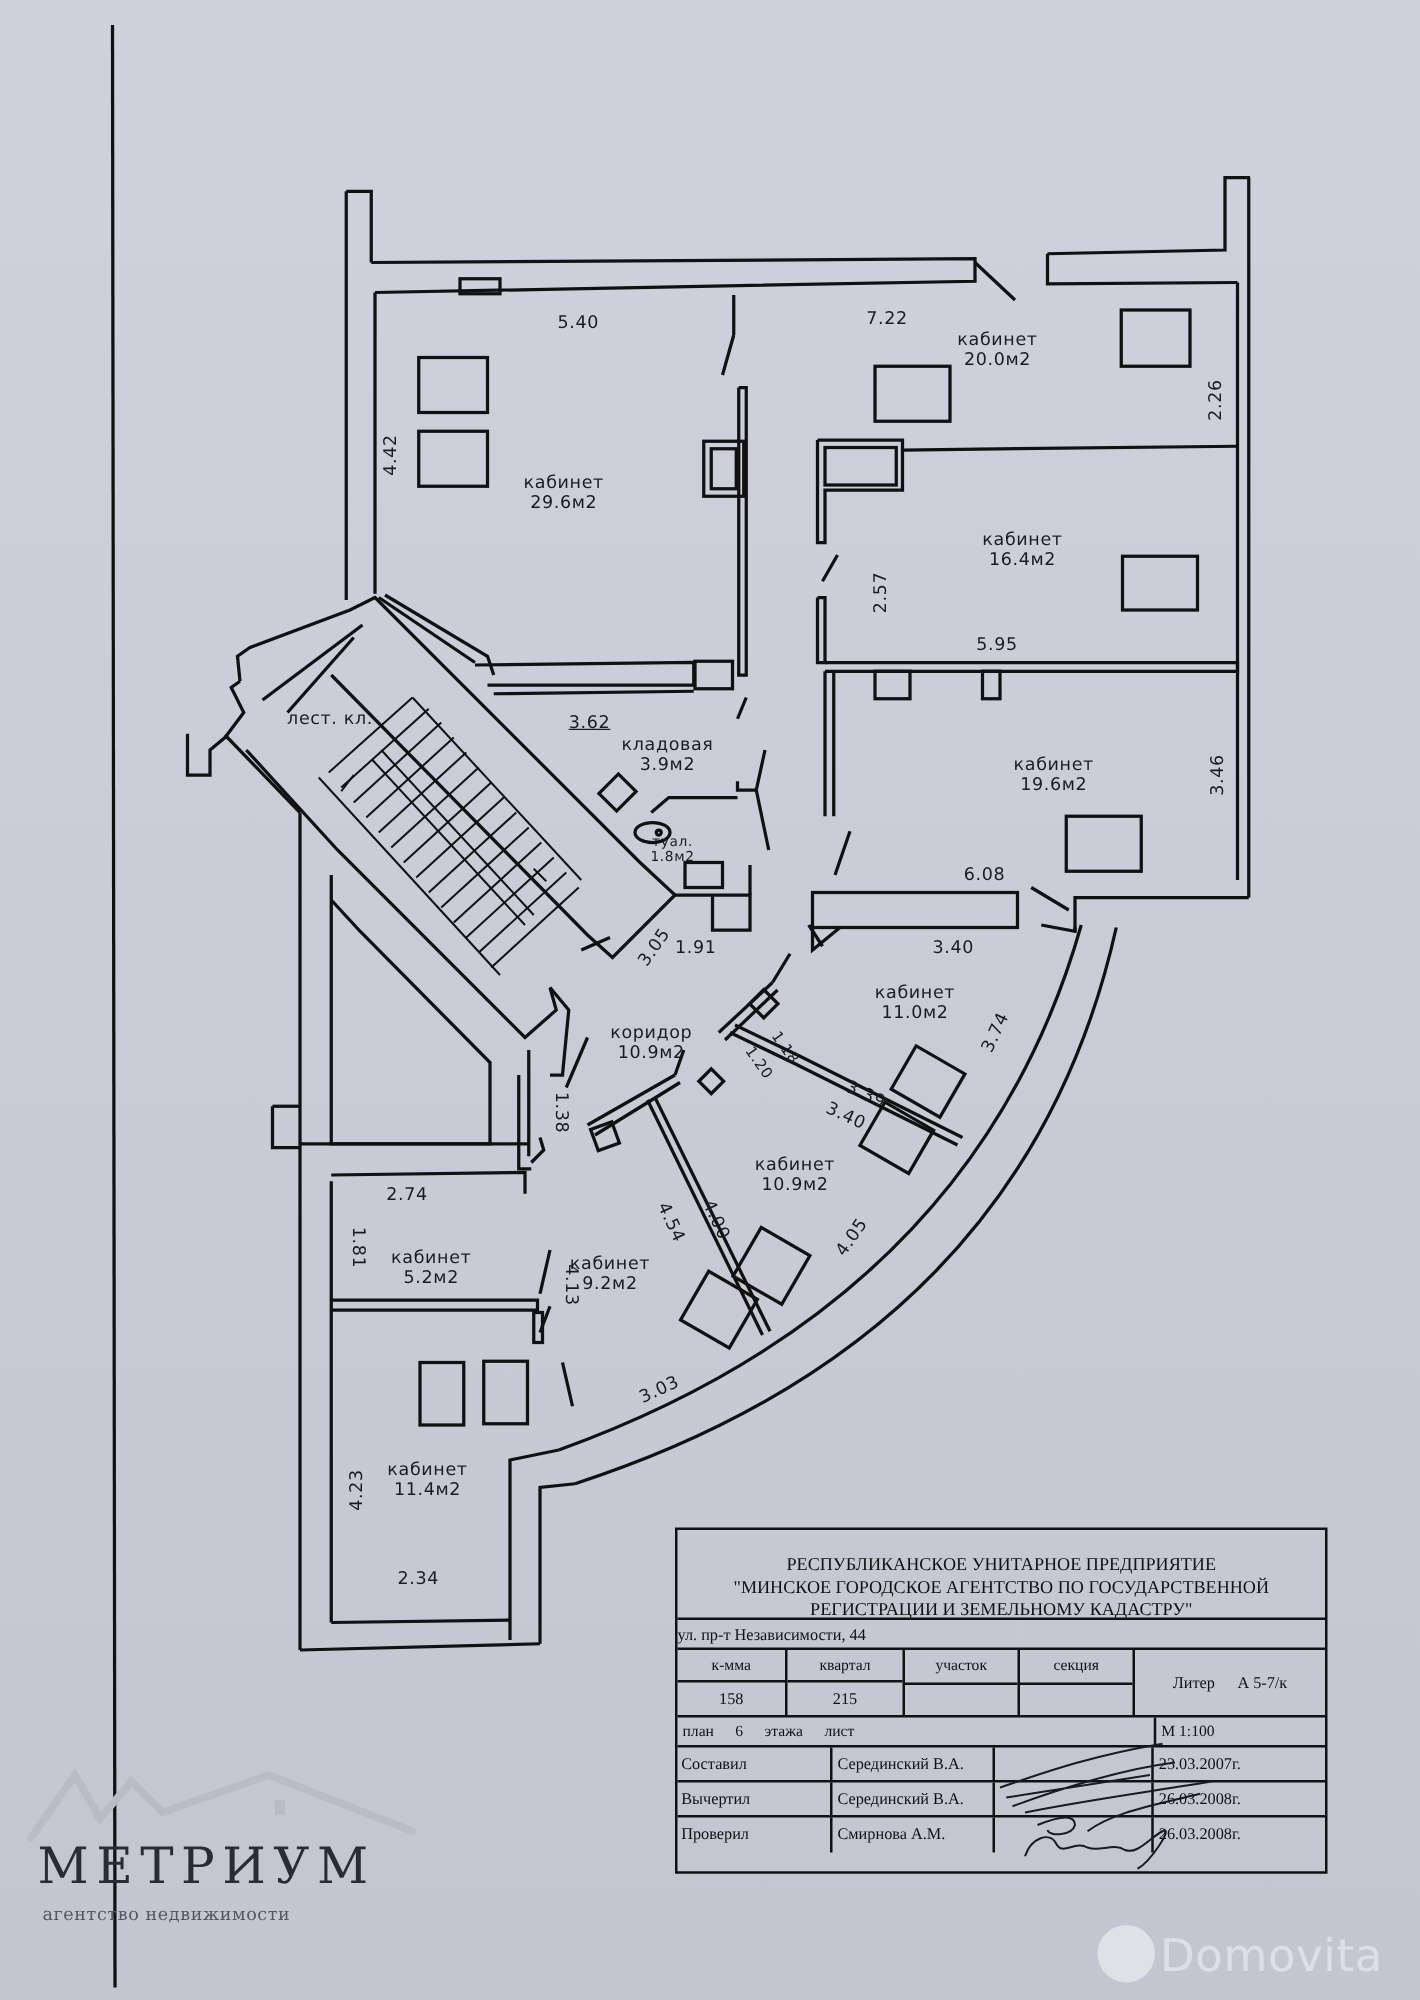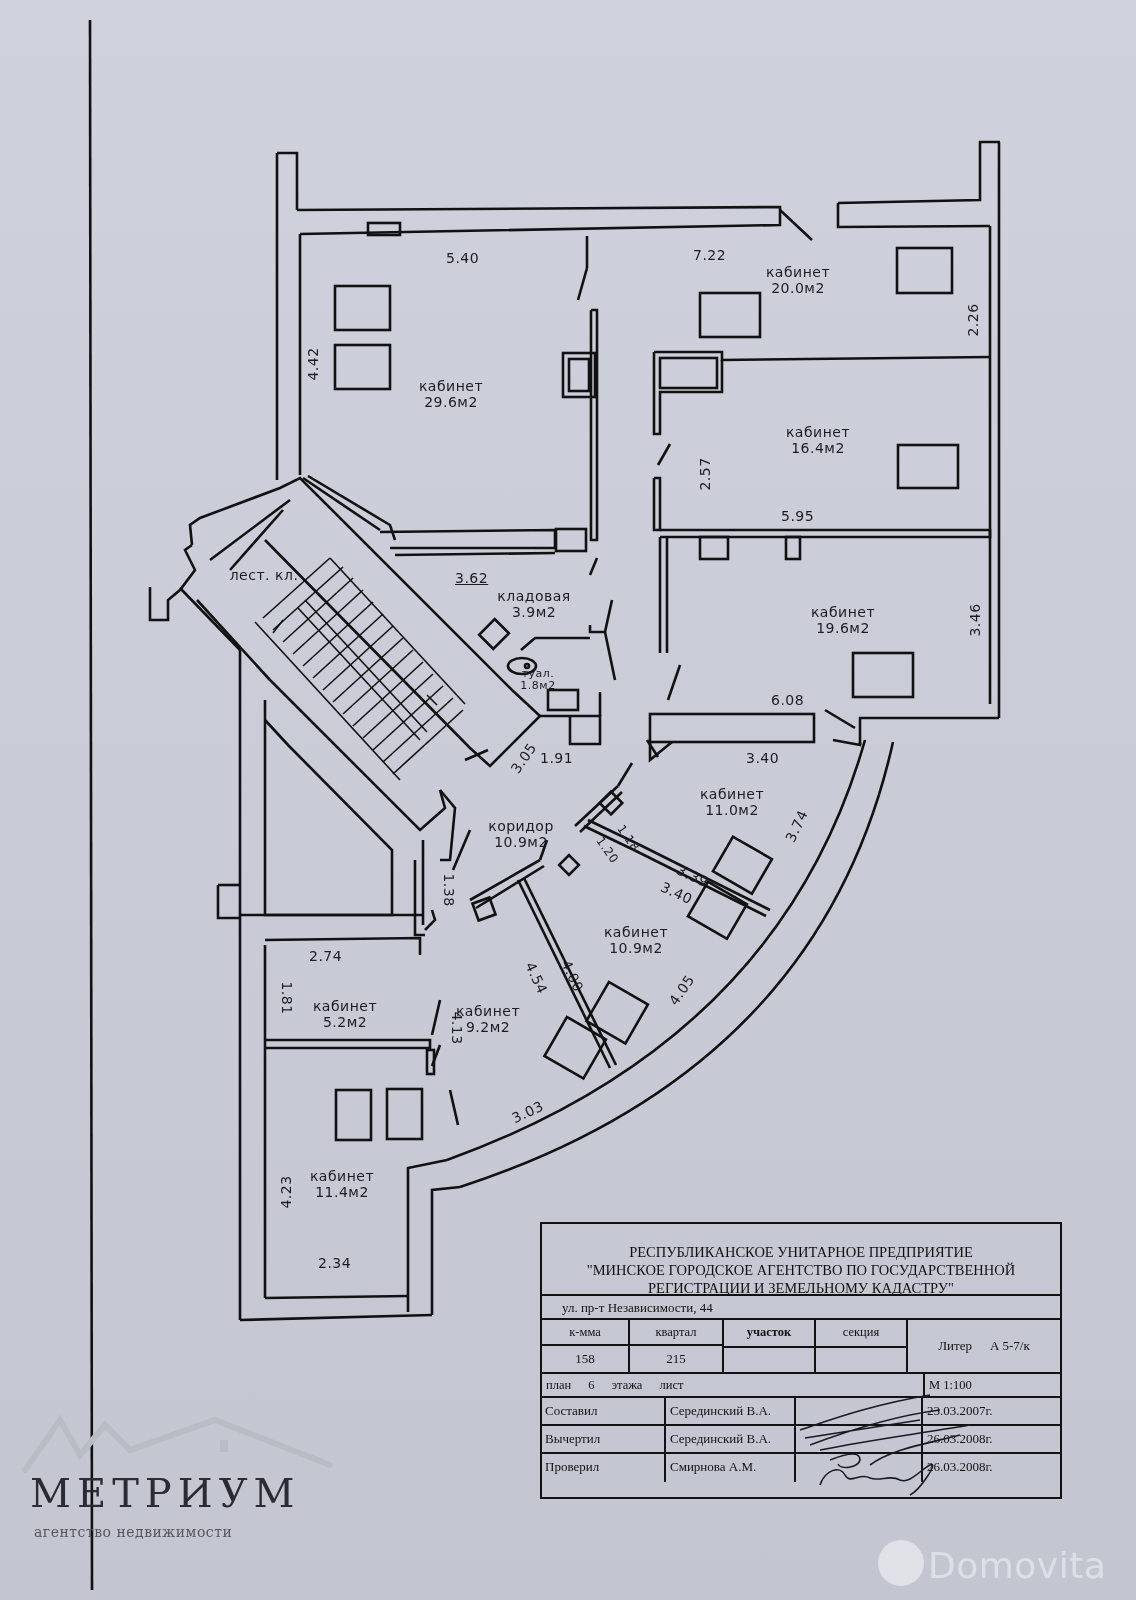--- a/index.html
+++ b/index.html
@@ -5,21 +5,21 @@
   html,body{margin:0;padding:0;}
   body{width:1136px;height:1600px;background:#c9ccd6;position:relative;overflow:hidden;font-family:"DejaVu Sans",sans-serif;}
   .paper{position:absolute;left:0;top:0;width:1136px;height:1600px;background:linear-gradient(180deg,#cfd2dc 0%,#c8cbd6 60%,#c3c6d1 100%);}
   svg.plan{position:absolute;left:0;top:0;}
   .lbl{position:absolute;font-family:"DejaVu Sans",sans-serif;color:#1b1b22;font-size:14px;line-height:16px;text-align:center;white-space:nowrap;letter-spacing:0.5px;}
   .room{transform:translate(-50%,0);}
   .dim{font-size:14px;}
   .rot{transform-origin:center center;}
   .titleblock{position:absolute;left:540px;top:1222px;width:518px;height:273px;border:2px solid #111;font-family:"Liberation Serif",serif;color:#111;}
   .tb-head{height:72px;border-bottom:2px solid #111;text-align:center;font-size:14.5px;line-height:18px;padding-top:19px;box-sizing:border-box;}
-  .tb-addr{height:24px;border-bottom:2px solid #111;font-size:13px;line-height:24px;padding-left:20px;box-sizing:border-box;}
+  .tb-addr{height:24px;border-bottom:2px solid #111;font-size:13px;line-height:24px;padding-left:0;box-sizing:border-box;}
   .tb-grid{display:flex;height:54px;border-bottom:2px solid #111;box-sizing:border-box;}
   .tb-col{border-right:2px solid #111;display:flex;flex-direction:column;box-sizing:border-box;}
   .tb-col .h{height:26px;border-bottom:2px solid #111;font-size:12.5px;text-align:center;line-height:24px;}
   .tb-col .v{flex:1;font-size:13px;text-align:center;line-height:26px;}
   .tb-liter{flex:1;font-size:13px;display:flex;align-items:center;justify-content:center;gap:18px;}
   .tb-row{display:flex;height:28px;border-bottom:2px solid #111;font-size:13px;line-height:26px;box-sizing:border-box;}
   .tb-row:last-child{border-bottom:none;}
   .c1{width:124px;border-right:2px solid #111;padding-left:3px;box-sizing:border-box;}
   .c2{width:130px;border-right:2px solid #111;padding-left:4px;box-sizing:border-box;}
   .c3{width:127px;border-right:2px solid #111;box-sizing:border-box;}
@@ -291,21 +291,21 @@
   <div class="tb-addr">ул. пр-т Независимости, 44</div>
   <div class="tb-grid">
     <div class="tb-col" style="width:88px;">
           <div class="h">к-мма</div>
           <div class="v">158</div>
         </div>
     <div class="tb-col" style="width:94px;">
           <div class="h">квартал</div>
           <div class="v">215</div>
         </div>
-    <div class="tb-col" style="width:92px;font-weight:bold;">
+    <div class="tb-col" style="width:92px;">
           <div class="h">участок</div>
           <div class="v"></div>
         </div>
     <div class="tb-col" style="width:92px;">
           <div class="h">секция</div>
           <div class="v"></div>
         </div>
     <div class="tb-liter">
           <span>Литер</span>
           <span>А 5-7/к</span>

